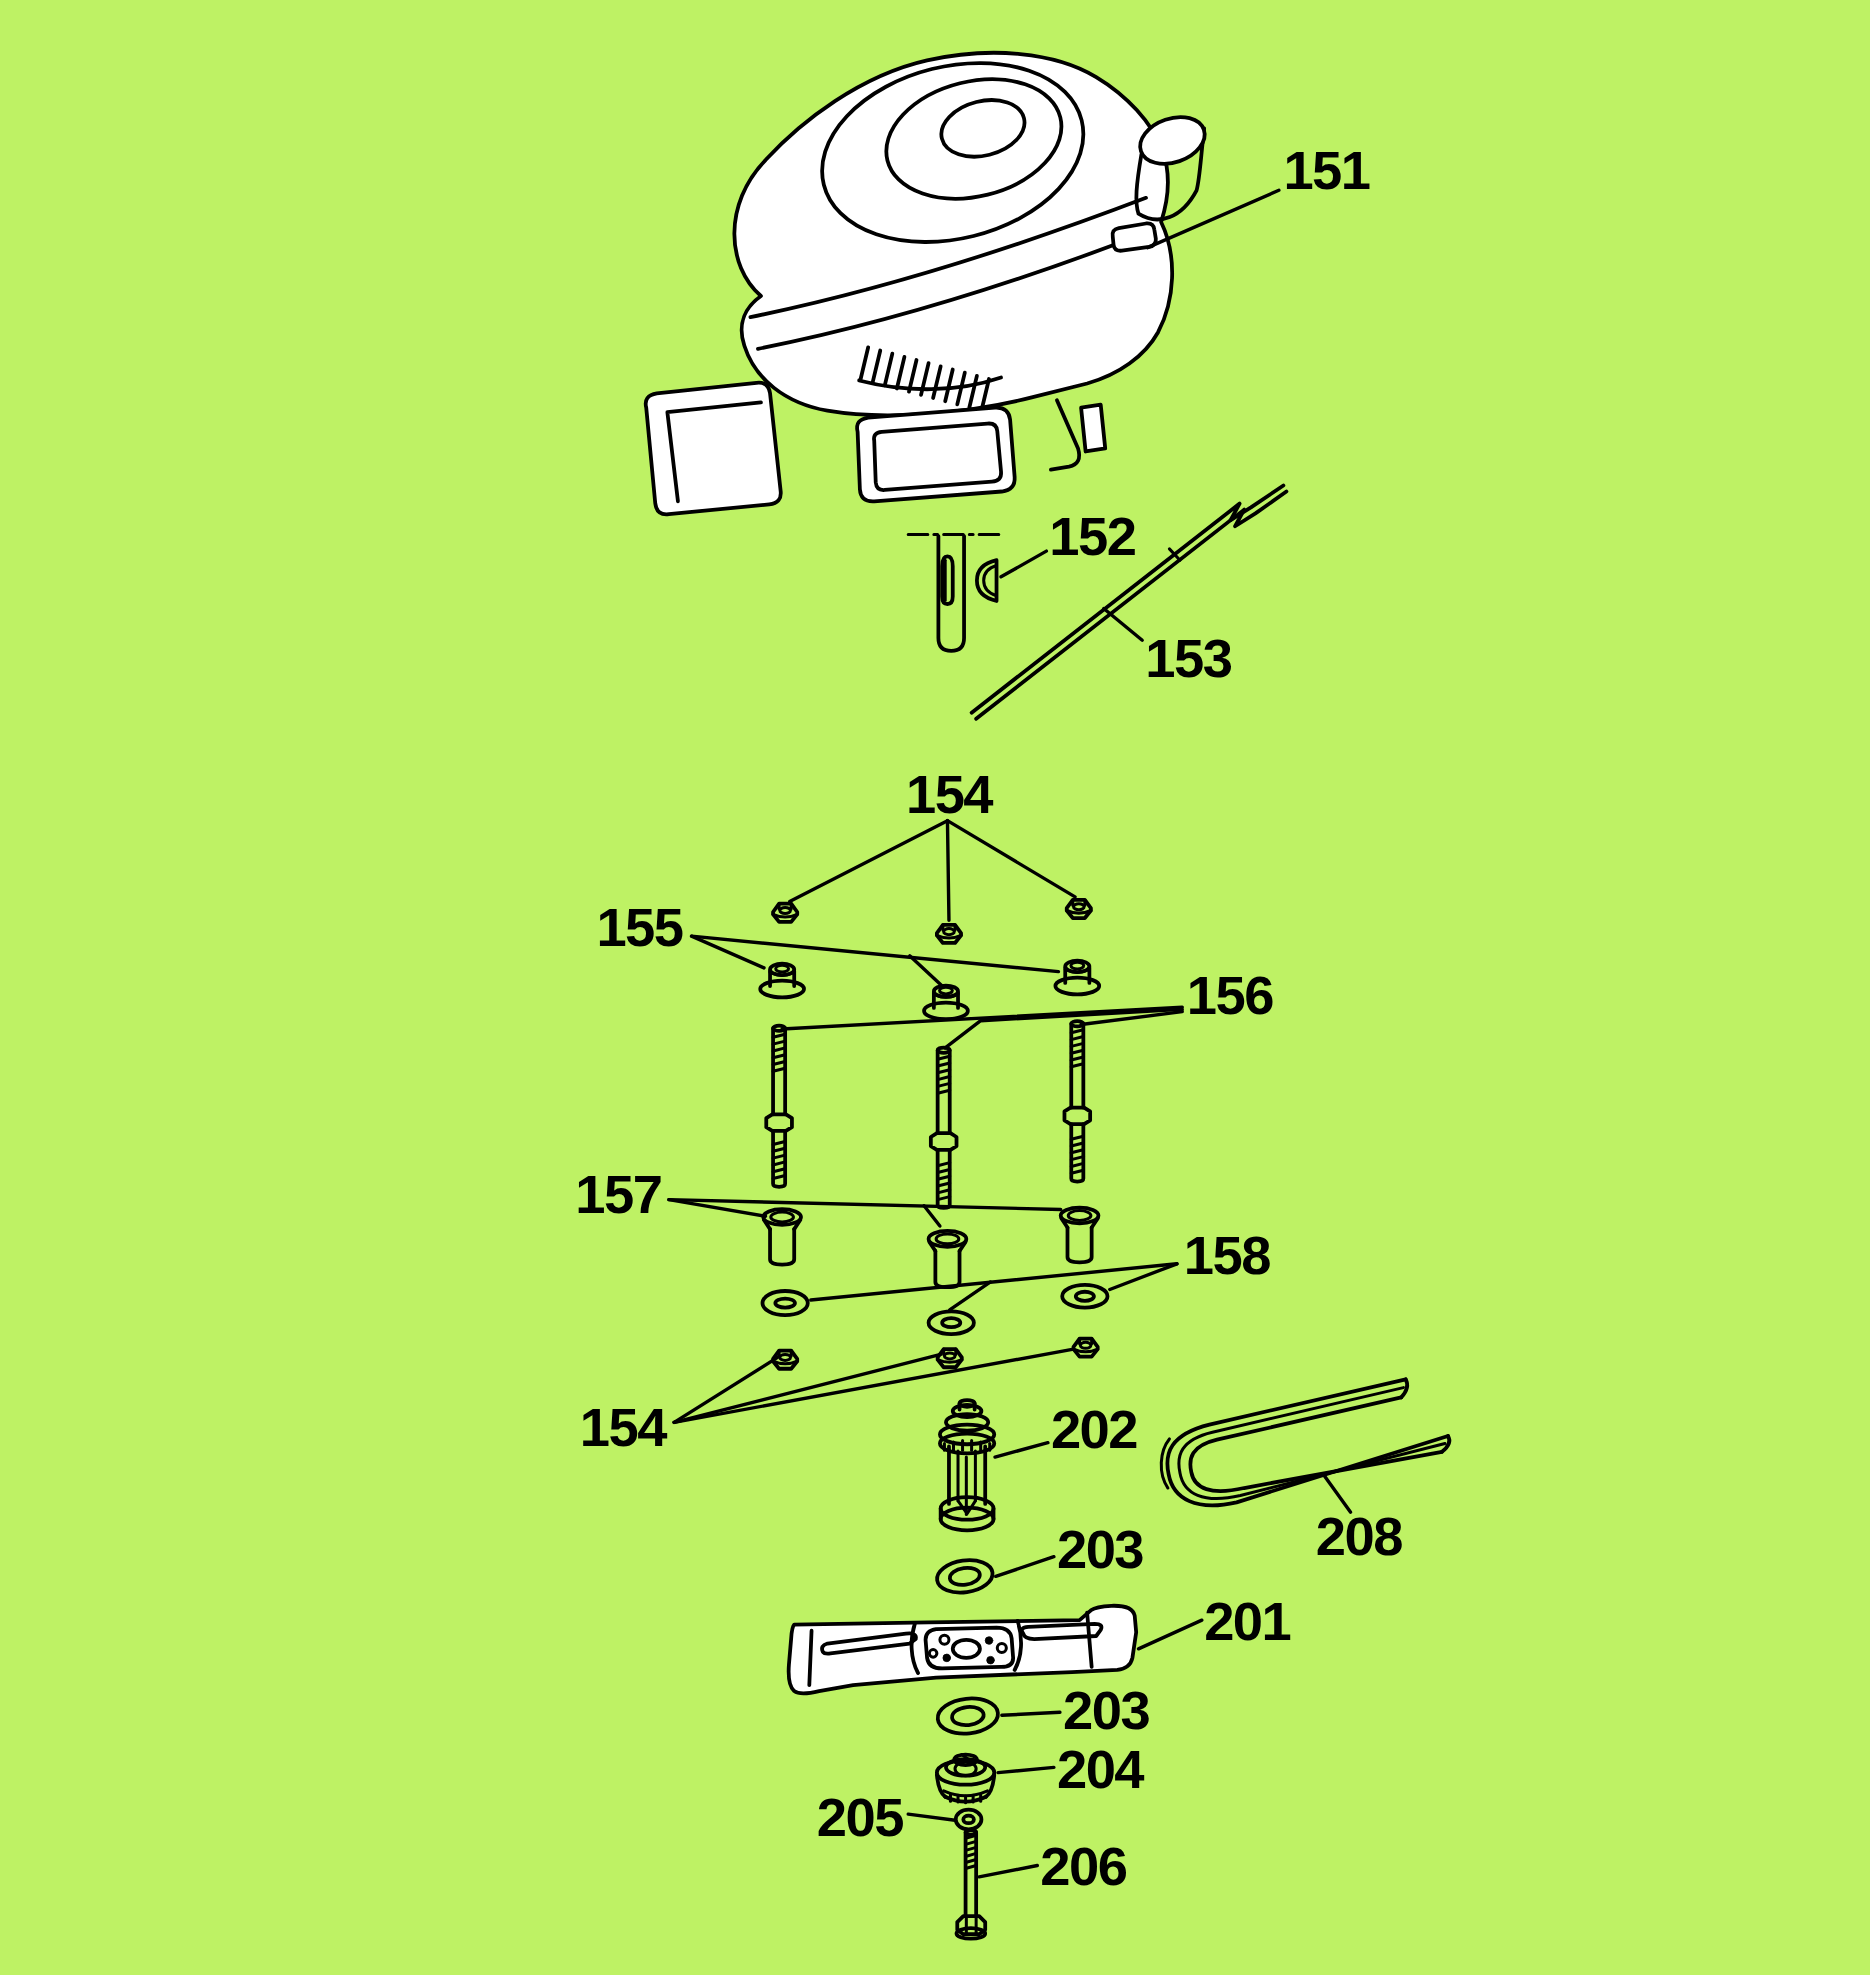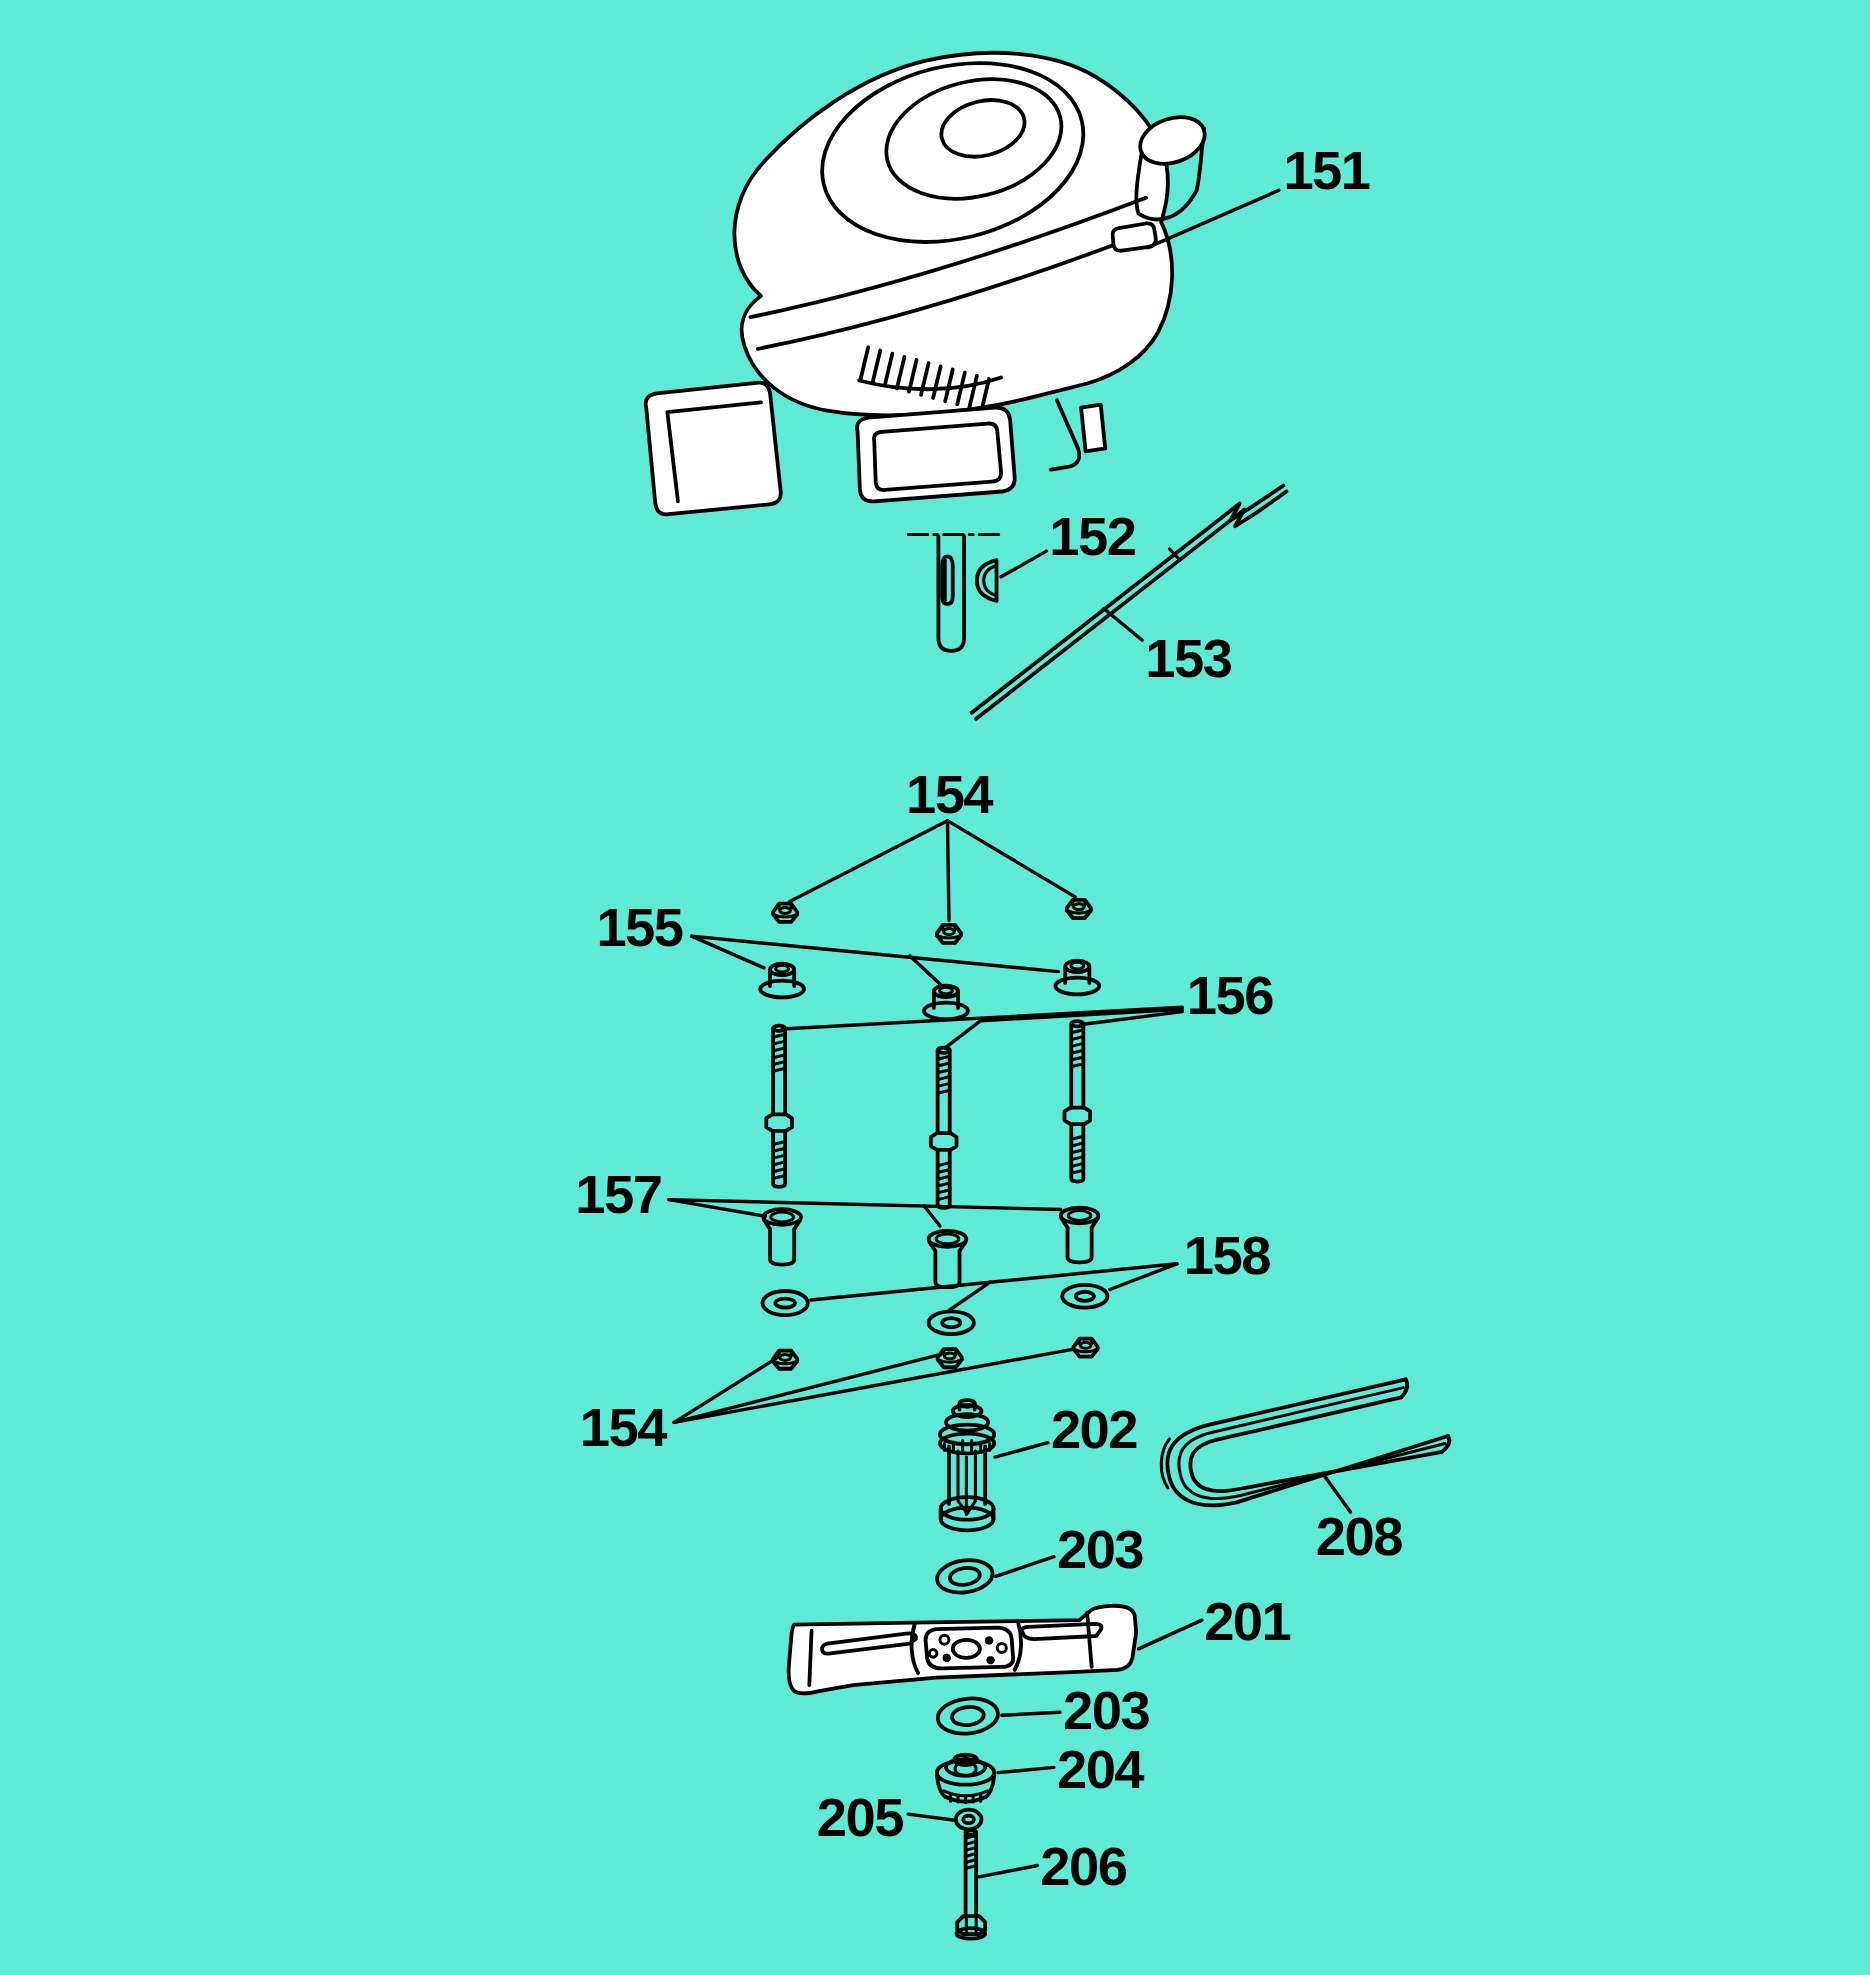--- a/index.html
+++ b/index.html
@@ -1,16 +1,16 @@
 <!DOCTYPE html>
 <html style="font-size:12px"><head>
 <meta charset="utf-8">
 <style>
   html,body{margin:0;padding:0;background:#ffffff;}
-  #stage{position:relative;width:1870px;height:1975px;background:#5eead4;overflow:hidden;}
+  #stage{position:relative;width:1870px;height:1975px;background:#bef264;overflow:hidden;}
   #diagram-svg{position:absolute;left:0;top:0;display:block;}
   #diagram-svg text{
     font-family:"Liberation Sans", sans-serif;
     font-weight:bold;
     letter-spacing:-2px;
   }
 </style>
 </head>
 <body>
 

